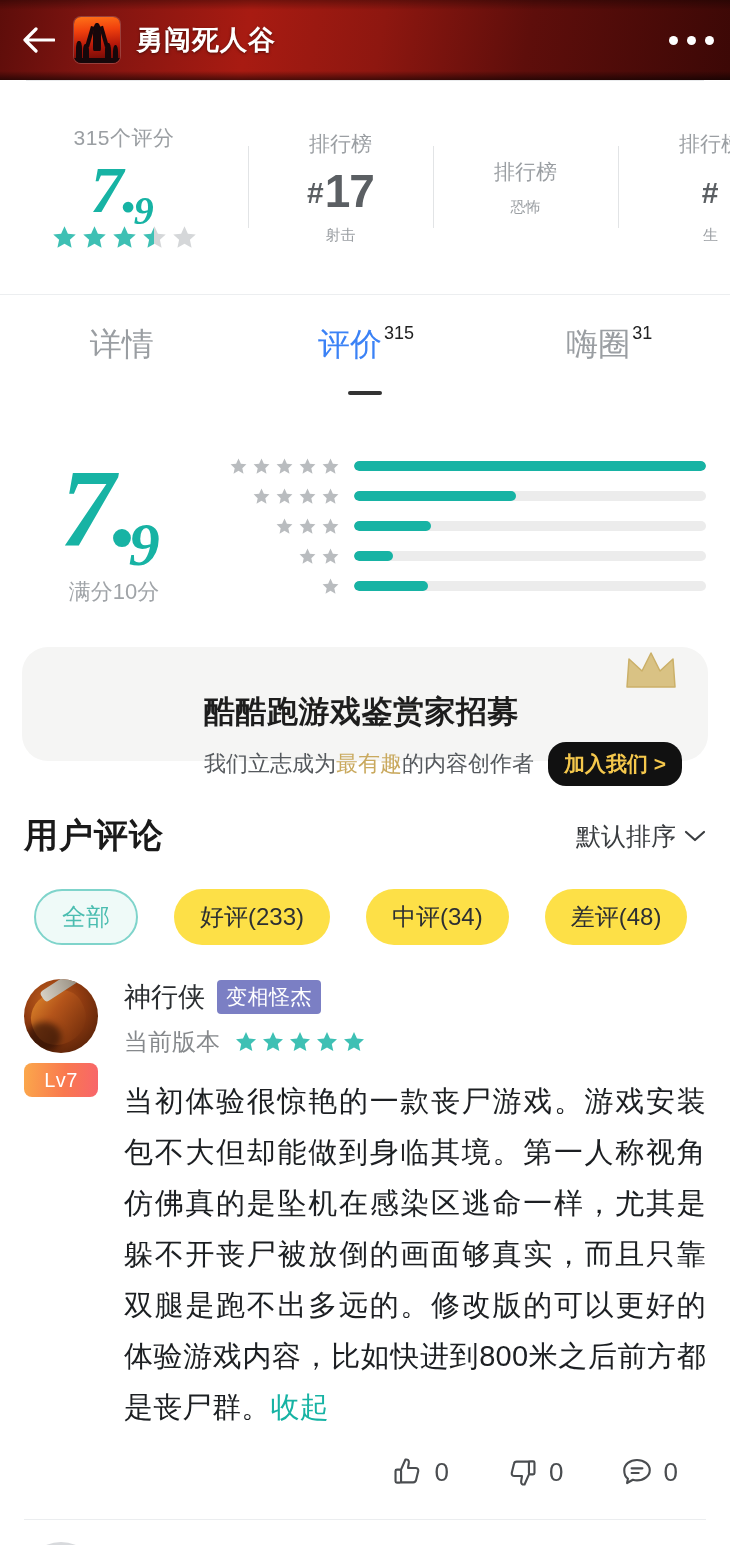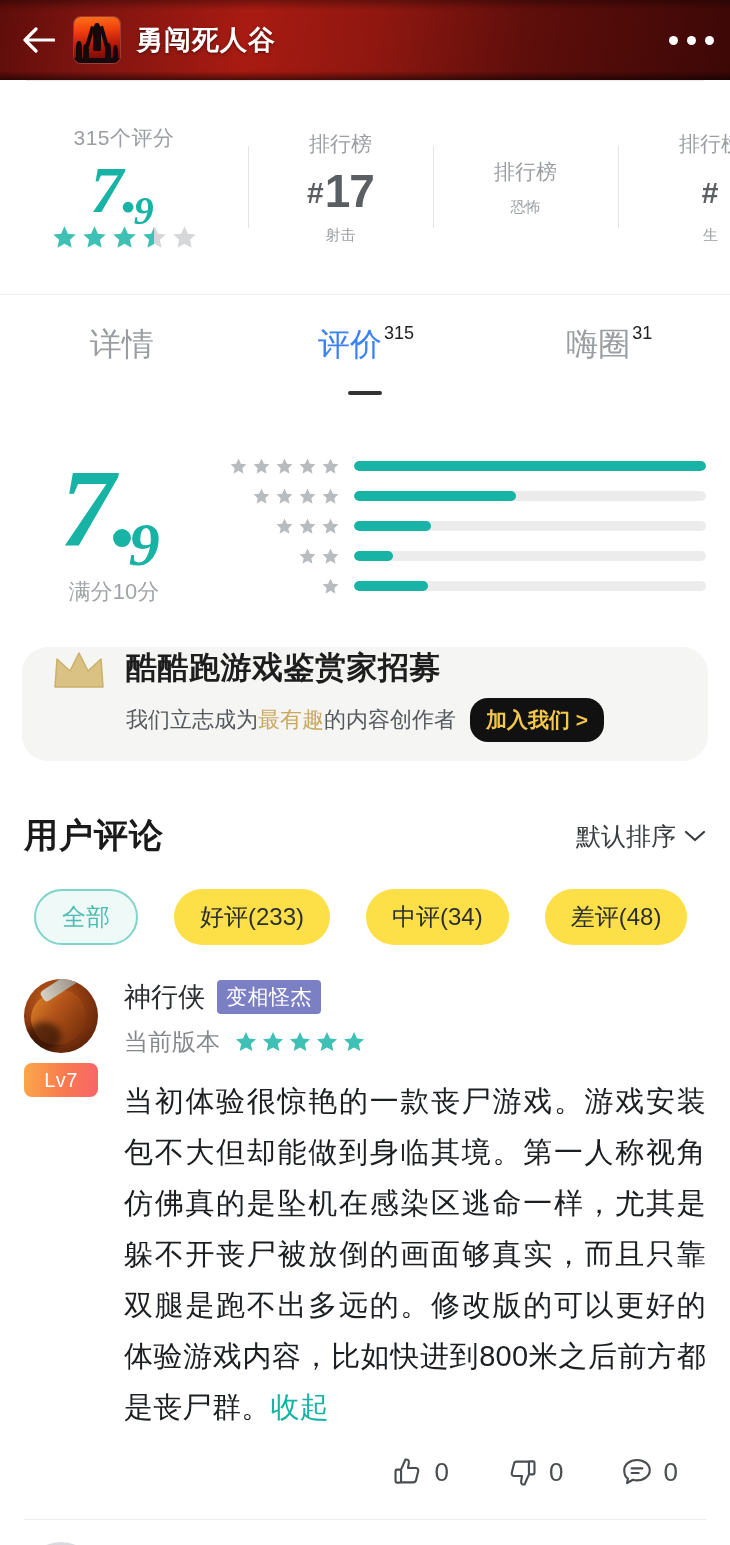--- a/index.html
+++ b/index.html
@@ -92,21 +92,21 @@
   .sum-of { font-size:22px; color:#a0a4a8; margin-top:4px; }
   .bars { flex:1; padding-right:24px; }
   .bar-row { display:flex; align-items:center; height:30px; }
   .bar-stars { width:126px; flex:none; display:flex; justify-content:flex-end; gap:4px; padding-right:14px; }
   .bar-track { flex:1; height:10px; border-radius:5px; background:#ececec; overflow:hidden; }
   .bar-fill { height:100%; border-radius:5px; background:#17b3a4; }
 
   
   .banner {
     margin:6px 22px 0; background:#f5f5f4; border-radius:26px;
-    height:114px; display:flex; align-items:flex-start; padding:0 26px;
+    height:114px; display:flex; align-items:flex-end; padding:0 26px;flex-direction:column;
   }
   .crown { width:62px; flex:none; display:flex; align-items:center; justify-content:center; }
   .banner-text { margin-left:16px; }
   .banner-title { font-size:31px; font-weight:700; color:#1d1d1d; letter-spacing:.5px; }
   .banner-sub { margin-top:9px; font-size:22px; color:#55595d; display:flex; align-items:center; }
   .gold-text { color:#c9a95e; }
   .join-btn {
     margin-left:14px; background:#111; color:#f5c84c; font-size:21px; font-weight:700;
     padding:8px 16px; border-radius:18px; display:inline-flex; align-items:center; gap:4px;
     white-space:nowrap;

